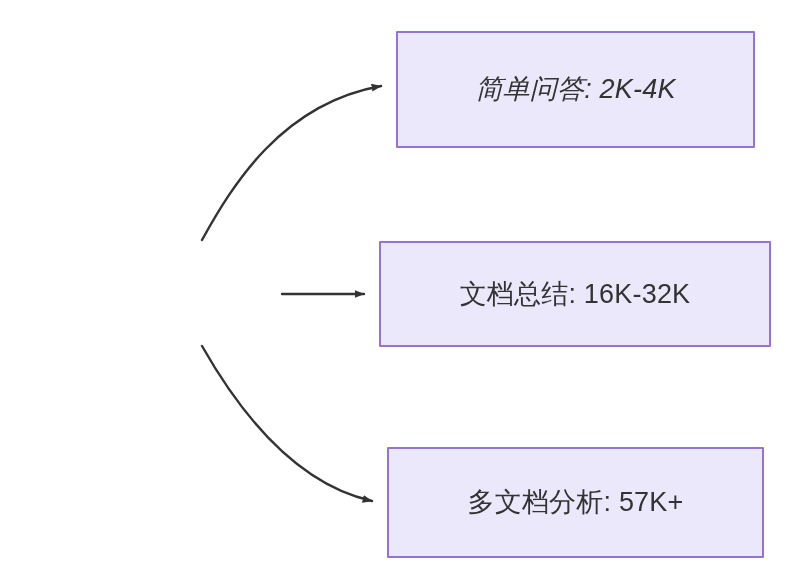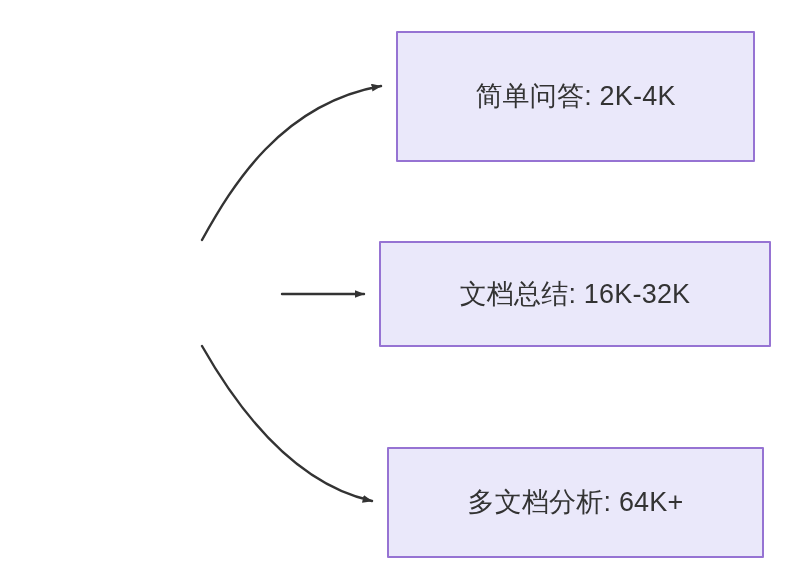--- a/index.html
+++ b/index.html
@@ -50,21 +50,22 @@
   #node-root {
     left: 31px;
     top: 240px;
     width: 251px;
     height: 106px;
   }
   #node-simple-qa {
     left: 396px;
     top: 31px;
     width: 359px;
-    height: 131px;
+    height: 117px;
+    font-style: italic;
   }
   #node-doc-summary {
     left: 379px;
     top: 241px;
     width: 392px;
     height: 106px;
   }
   #node-multi-doc {
     left: 387px;
     top: 447px;
@@ -94,16 +95,16 @@
 
   <div class="node" id="node-simple-qa">
     <span class="node-label">简单问答: 2K-4K</span>
   </div>
 
   <div class="node" id="node-doc-summary">
     <span class="node-label">文档总结: 16K-32K</span>
   </div>
 
   <div class="node" id="node-multi-doc">
-    <span class="node-label">多文档分析: 64K+</span>
+    <span class="node-label">多文档分析: 57K+</span>
   </div>
 
 </div>
 
 </body></html>

